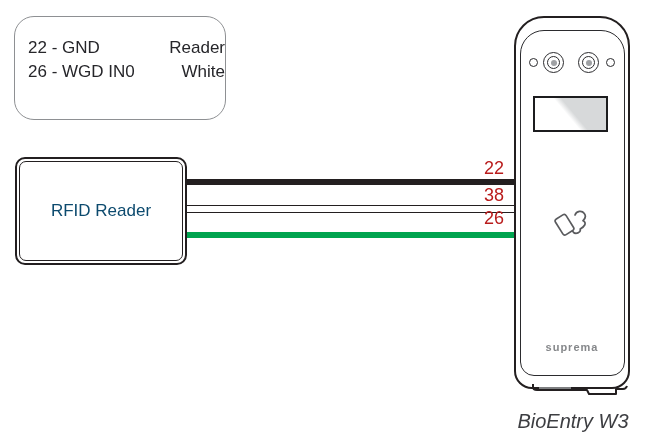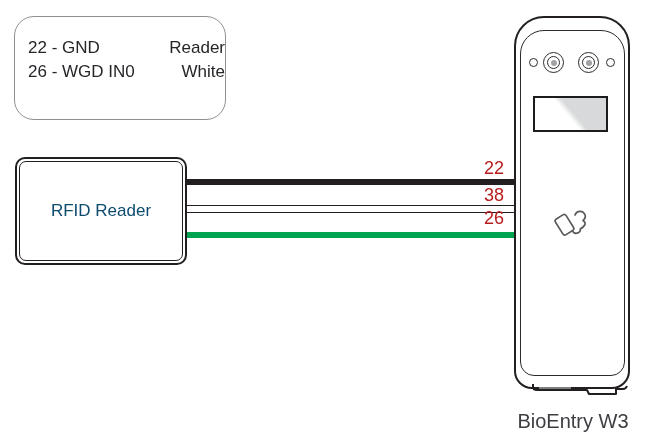--- a/index.html
+++ b/index.html
@@ -68,21 +68,21 @@
     background:linear-gradient(50deg,#ffffff 46%,#d7d9da 54%);
   }
   .card-icon{position:absolute;left:38px;top:190px;}
   .brand{
     position:absolute;left:0;right:0;top:323px;text-align:center;
     font-size:11px;font-weight:600;letter-spacing:1px;color:#85878a;
   }
   .bracket{position:absolute;left:524px;top:379px;}
   .device-label{
     position:absolute;left:499px;top:410px;width:148px;text-align:center;
-    font-size:20px;color:#3d3e42;
+    font-size:20px;color:#3d3e42;font-style:italic;
   }
 </style>
 </head>
 <body>
 
 <div class="canvas">
 
   <div class="legend">
     <div class="legend-row">
       <span class="legend-pin">22 - GND</span>
@@ -128,20 +128,21 @@
 
     <svg class="card-icon" width="34" height="32" viewBox="0 0 34 32">
       <g fill="none" stroke="#5a5b5e" stroke-width="1.7" stroke-linecap="round" stroke-linejoin="round">
         <path d="M21 7 C22.5 2.8 28 2.2 30.3 5.4 C32 7.8 31.3 10.6 29 12.6
                  C30.8 13.3 31.6 15.2 30.7 17 C29.8 18.8 28 20 26.2 21
                  C26.6 22.6 25.7 24.3 24 24.9 C21.8 25.7 19.4 24.7 18.4 23"></path>
         <rect x="4.2" y="7.5" width="12.5" height="18.5" rx="2.4" fill="#ffffff" transform="rotate(-32 10.5 16.7)"></rect>
       </g>
     </svg>
 
+    <div class="brand">suprema</div>
   </div>
 
   <svg class="bracket" width="110" height="18" viewBox="0 0 110 18">
     <path d="M9 5 v3 q0 3 4 3 h50 l2 4 h27 v-5 h7 q3 0 4 -3" fill="none" stroke="#231f20" stroke-width="2" stroke-linejoin="round"></path>
     <path d="M15 9 h32" fill="none" stroke="#a7a9ac" stroke-width="1.4"></path>
   </svg>
 
   <div class="device-label">BioEntry W3</div>
 
 </div>

